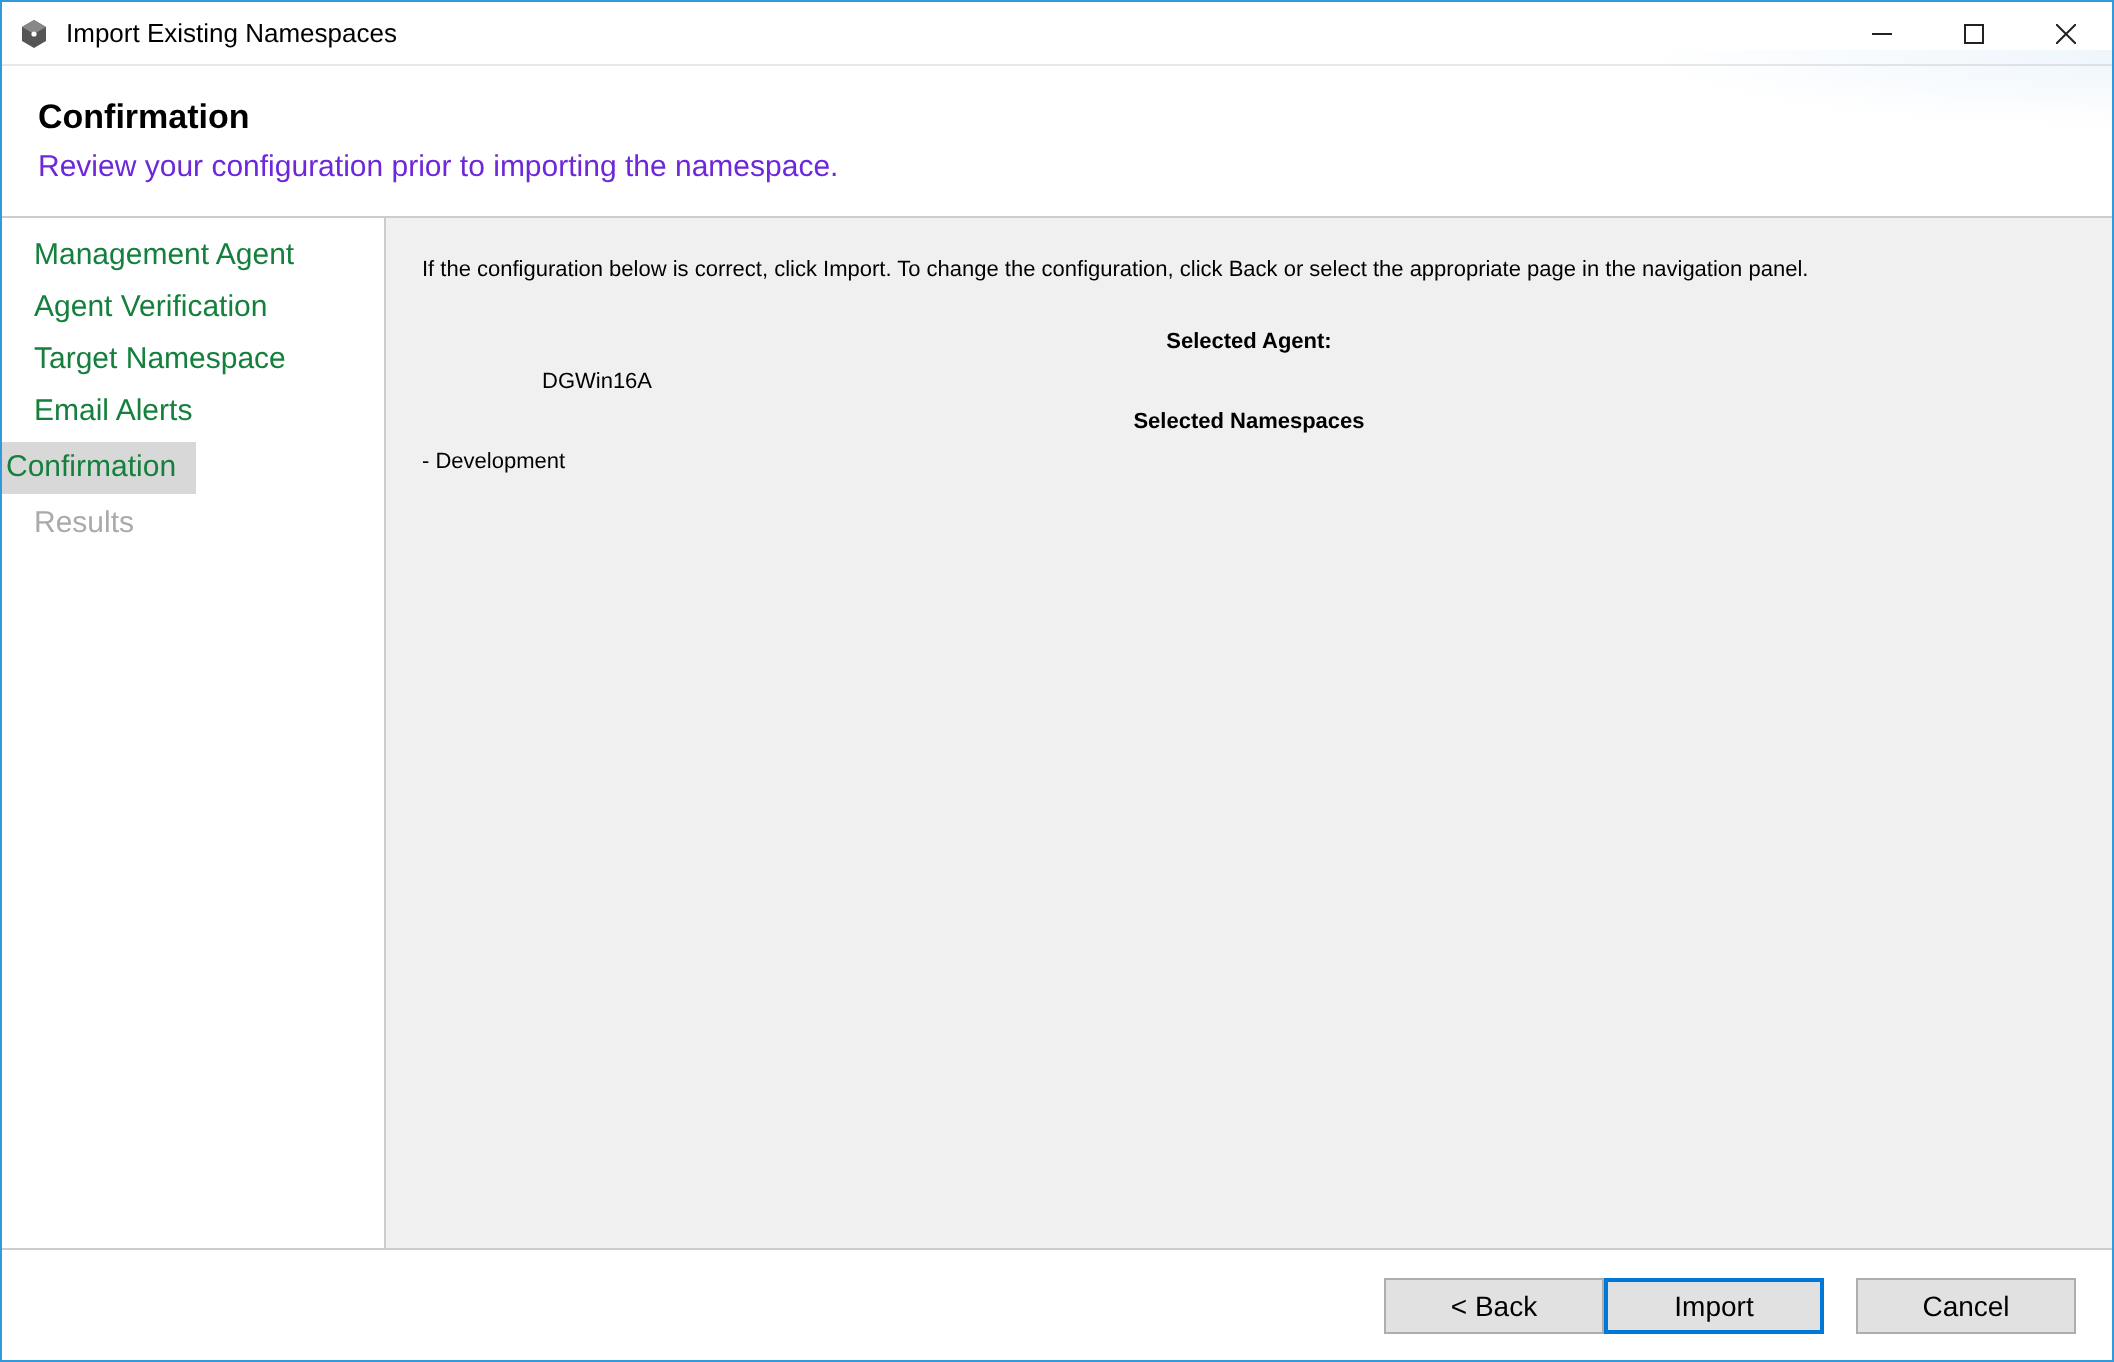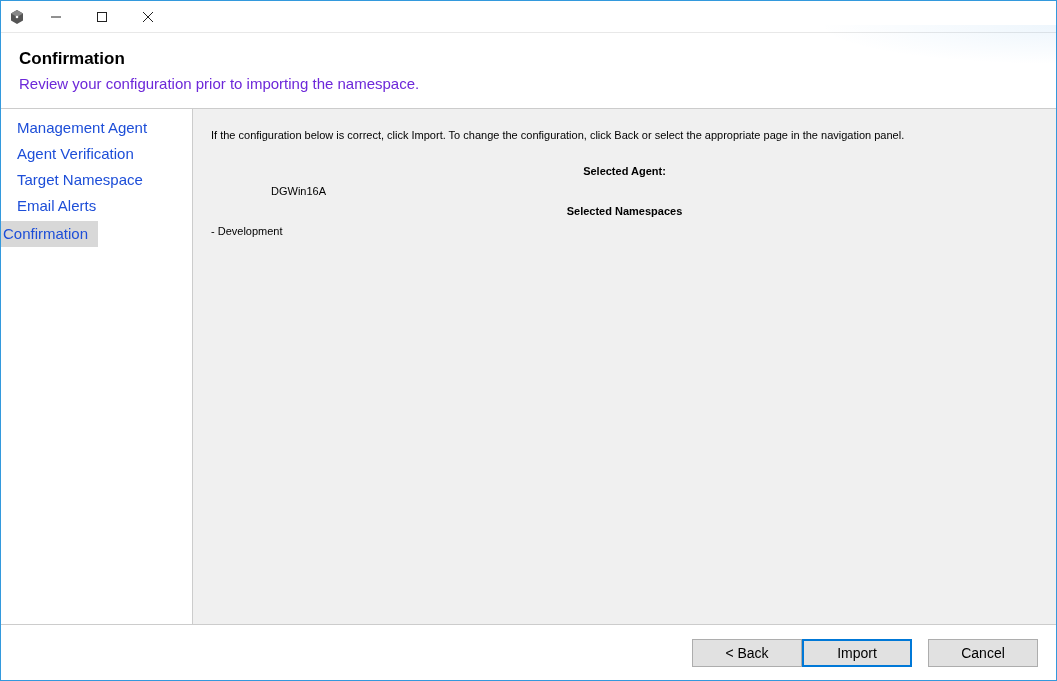--- a/index.html
+++ b/index.html
@@ -83,21 +83,21 @@
   }
   .sidebar {
     width: 192px;
     border-right: 1px solid #ccc;
     padding: 6px 0;
     background: #fff;
   }
   .side-item {
     padding: 2px 16px;
     font-size: 15px;
-    color: #1d4ed8;
+    color: #15803d;
     cursor: default;
     line-height: 22px;
   }
   .side-item.selected {
     background: #d8d8d8;
     display: inline-block;
     padding-right: 10px;
     margin-left: 14px;
     padding-left: 2px;
   }
@@ -149,20 +149,21 @@
 <div class="window">
 
   <div class="titlebar">
     <span class="app-icon">
       <svg width="16" height="16" viewBox="0 0 16 16">
         <polygon points="8,1 14,4.5 14,11.5 8,15 2,11.5 2,4.5" fill="#555"></polygon>
         <polygon points="8,1 14,4.5 8,8 2,4.5" fill="#888"></polygon>
         <circle cx="8" cy="8" r="1.3" fill="#fff"></circle>
       </svg>
     </span>
+    <span class="title-text">Import Existing Namespaces</span>
     <div class="win-controls">
       <button class="win-btn minimize">
         <svg width="10" height="10">
             <line x1="0" y1="5" x2="10" y2="5" stroke="#888"></line>
           </svg>
       </button>
       <button class="win-btn maximize">
         <svg width="10" height="10">
             <rect x="0.5" y="0.5" width="9" height="9" fill="none"></rect>
           </svg>
@@ -184,20 +185,21 @@
 
   <div class="body-area">
     <div class="sidebar">
       <div class="side-item">Management Agent</div>
       <div class="side-item">Agent Verification</div>
       <div class="side-item">Target Namespace</div>
       <div class="side-item">Email Alerts</div>
       <div class="side-item selected-wrap">
         <span class="side-item selected" style="margin-left:0;">Confirmation</span>
       </div>
+      <div class="side-item disabled">Results</div>
     </div>
 
     <div class="content">
       <p>If the configuration below is correct, click Import. To change the configuration, click Back or select the appropriate page in the navigation panel.</p>
       <div class="label-bold">Selected Agent:</div>
       <div class="indent1">DGWin16A</div>
       <div class="label-bold">Selected Namespaces</div>
       <div class="indent2">- Development</div>
     </div>
   </div>

